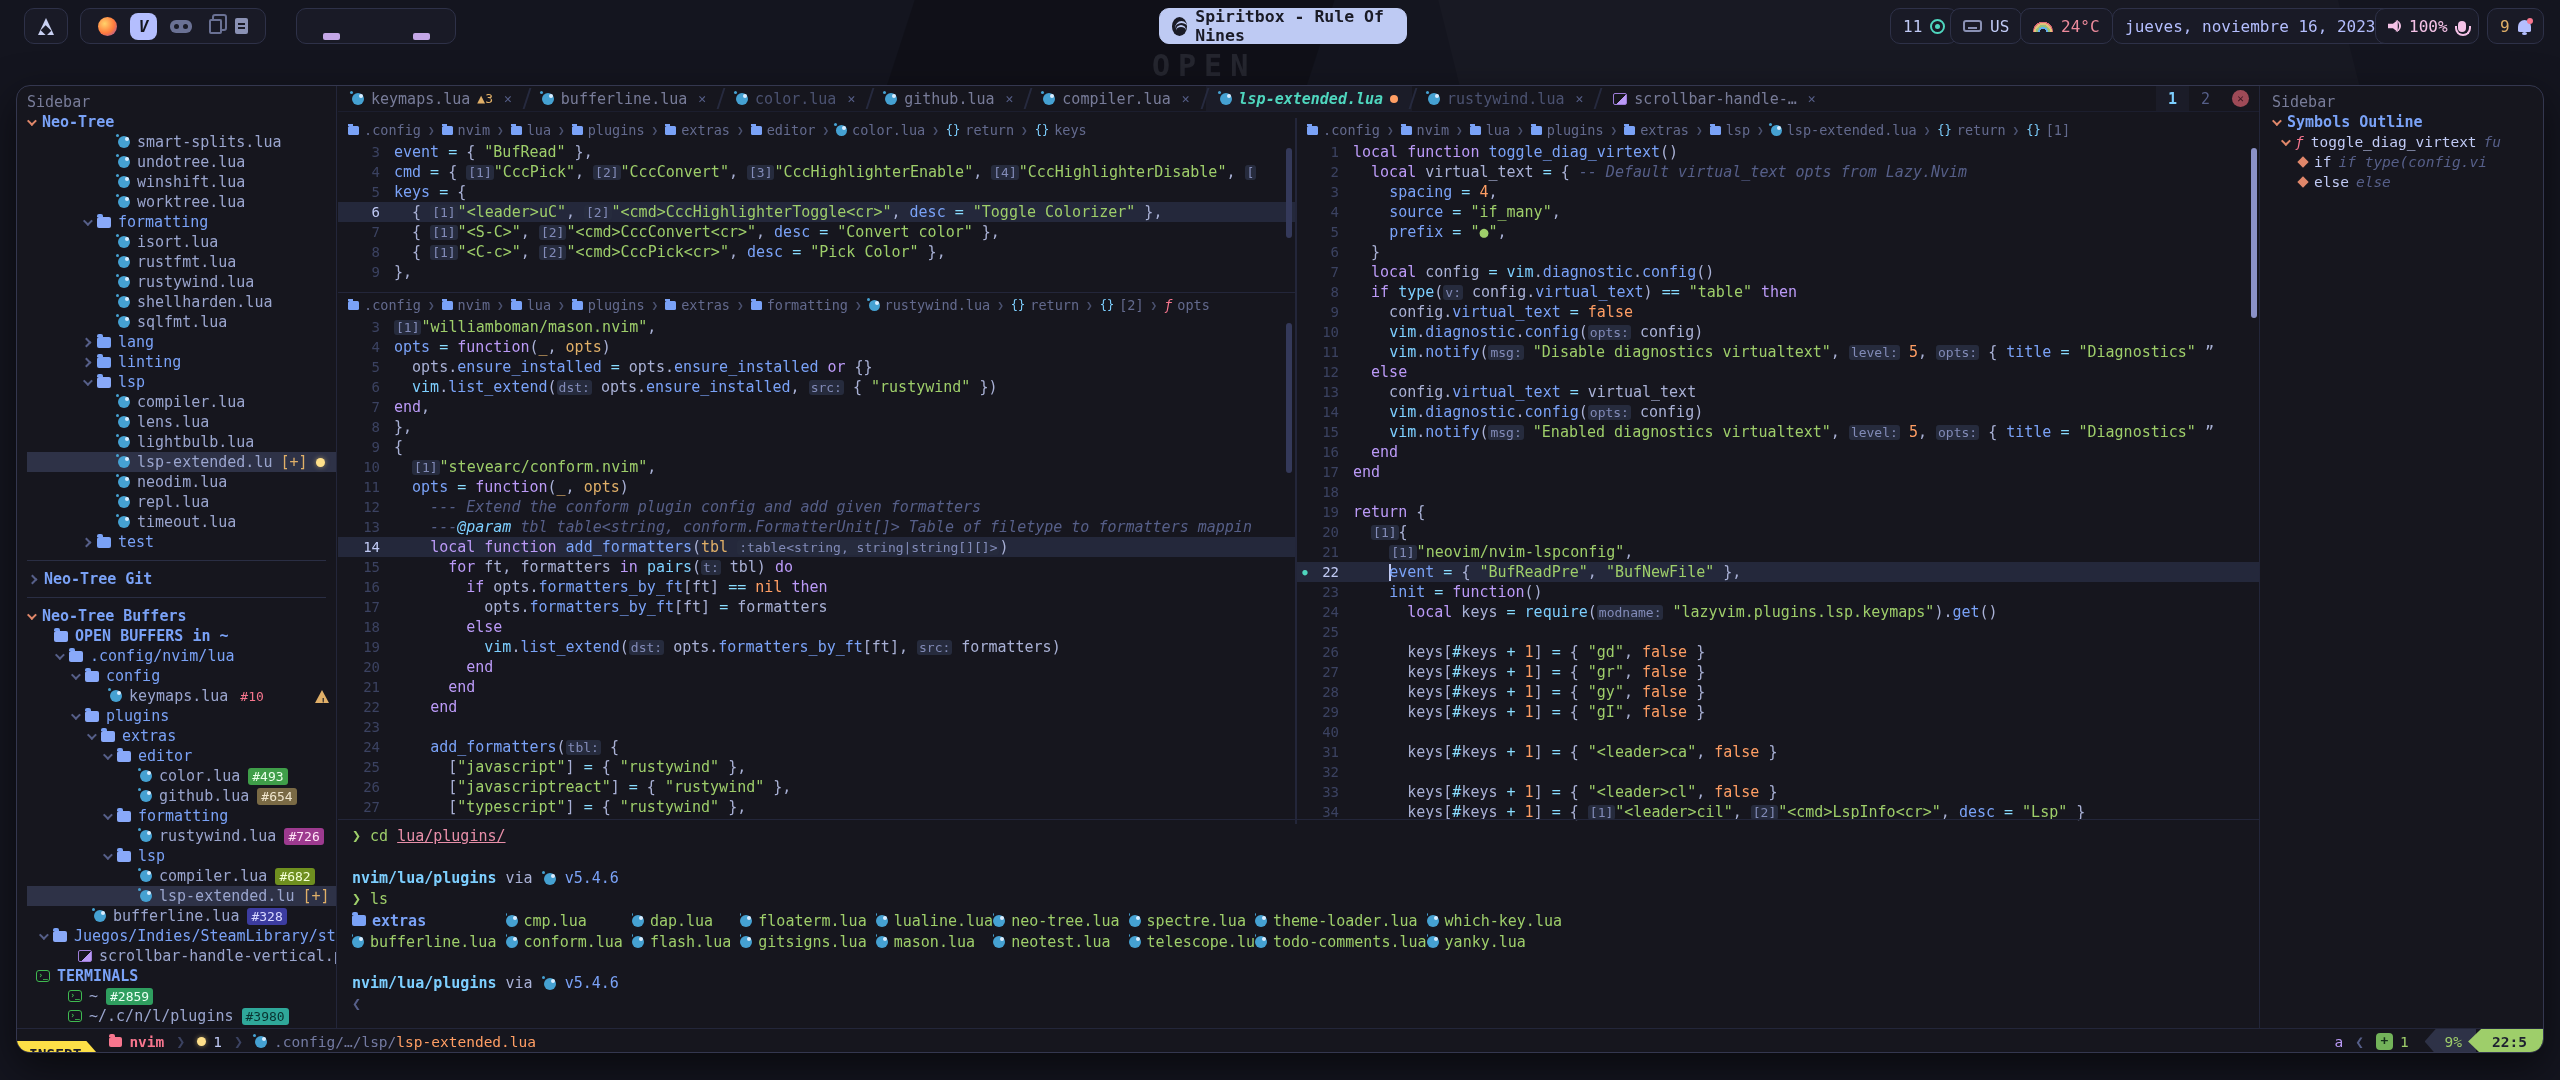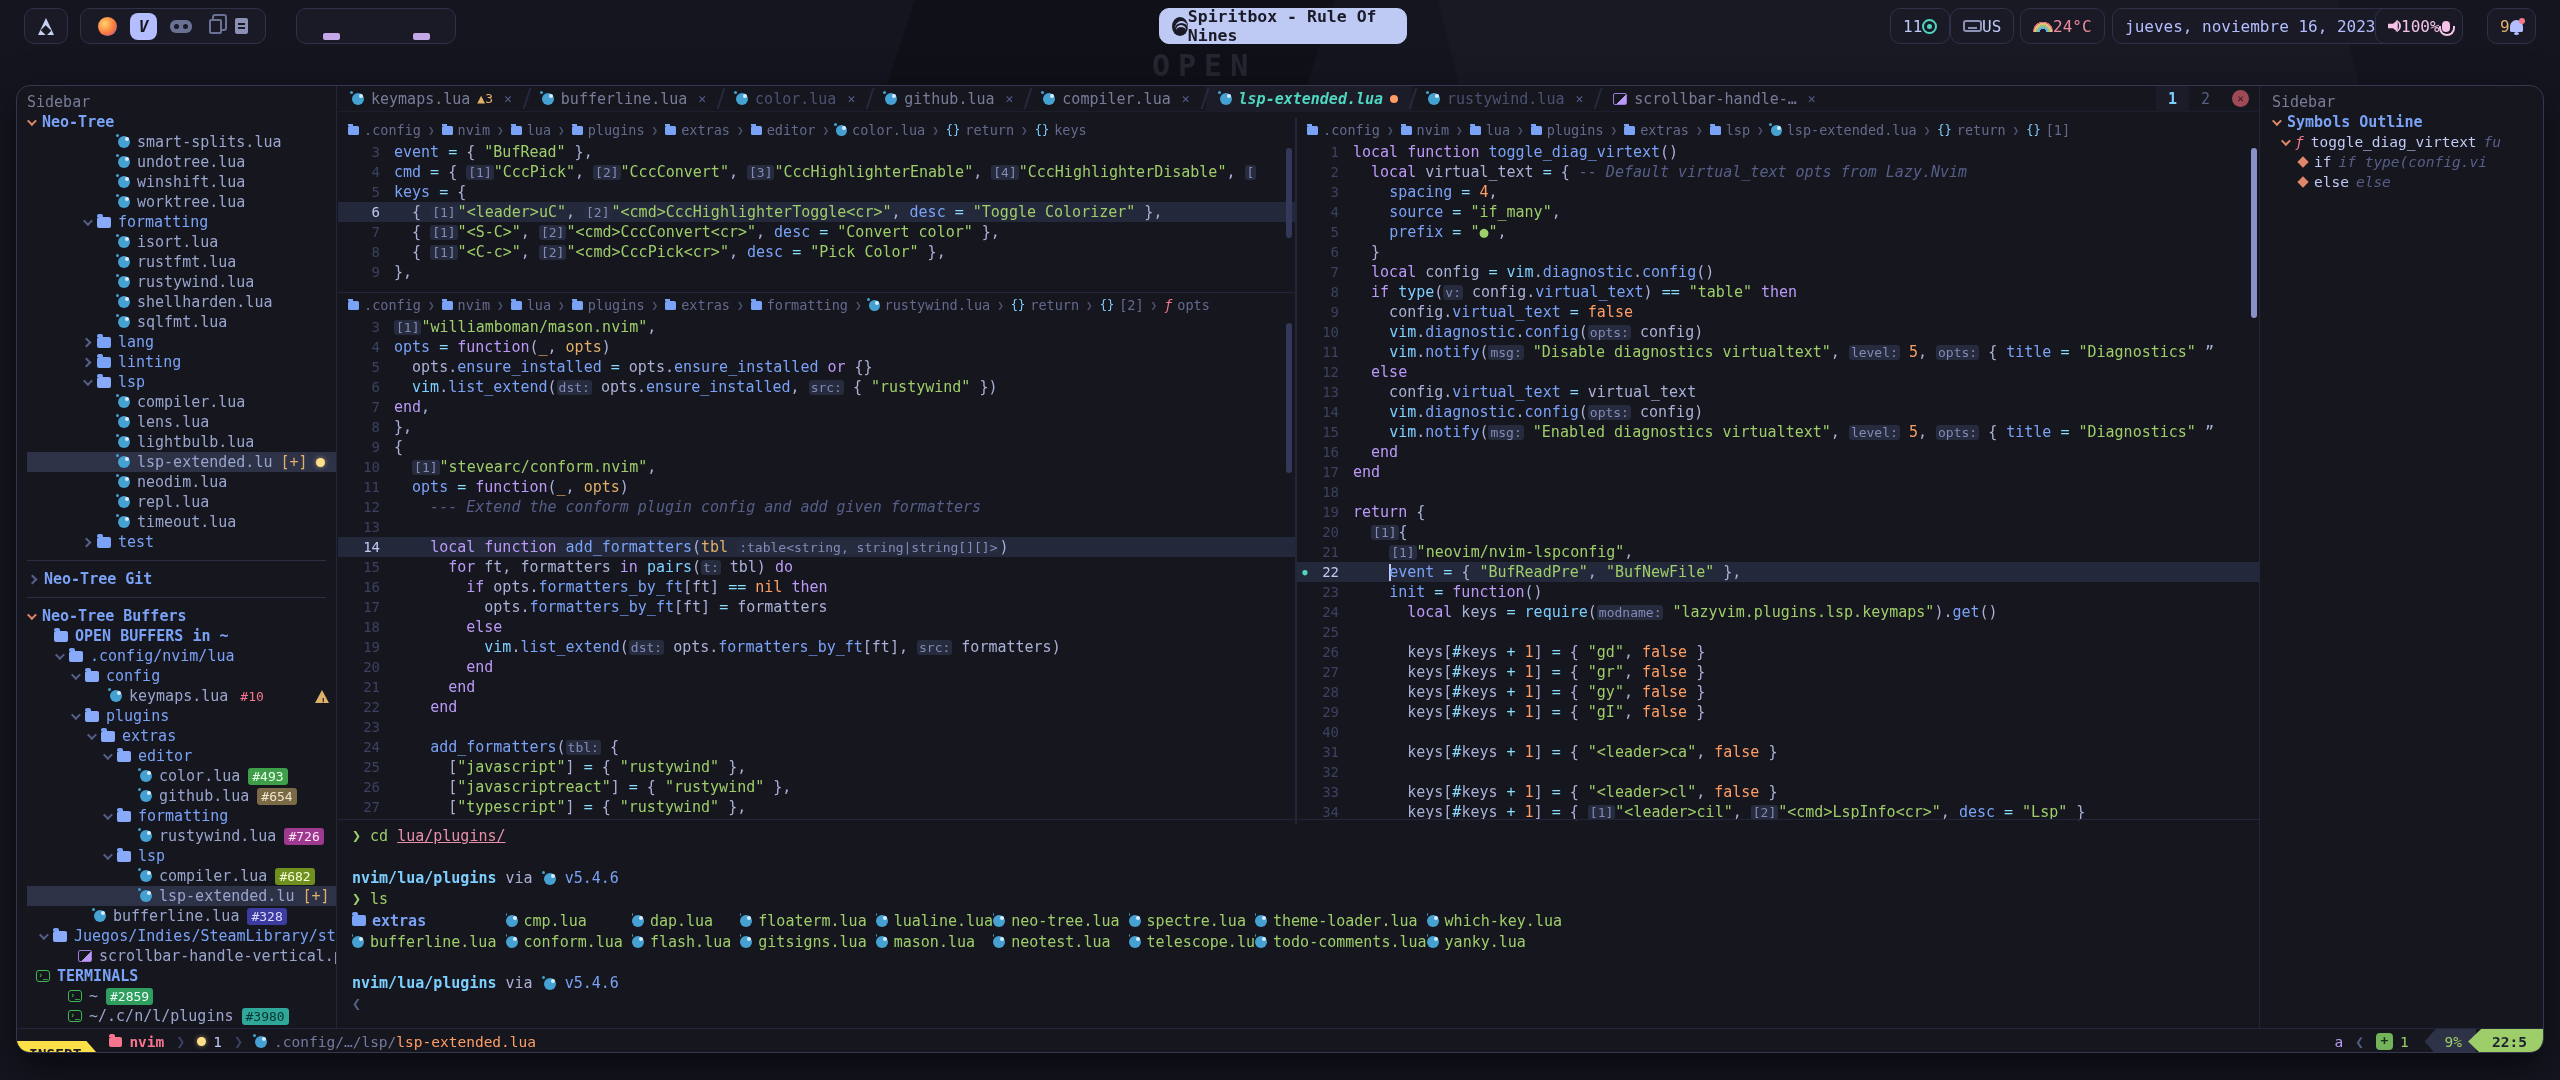--- a/index.html
+++ b/index.html
@@ -7,21 +7,21 @@
     -webkit-font-smoothing:antialiased;}
   *{box-sizing:border-box;}
   .abs{position:absolute;}
   
   .wall-shape1{left:900px;top:0;width:420px;height:90px;background:rgba(0,0,0,.20);transform:skewX(-18deg);}
   .wall-shape2{left:1450px;top:0;width:900px;height:95px;background:rgba(255,255,255,.02);transform:skewX(14deg);}
   .wall-open{left:1152px;top:48px;color:rgba(230,235,255,.10);font-size:30px;letter-spacing:8px;font-weight:bold;}
   
   .bar{left:0;top:0;width:2560px;height:48px;}
   .pill{position:absolute;top:8px;height:36px;background:#191a26;border:1.5px solid #2e3148;
-    border-radius:10px;display:flex;align-items:center;padding:0 12px;color:#c0caf5;font-size:16px;}
+    border-radius:10px;display:flex;align-items:center;gap:8px;padding:0 12px;color:#c0caf5;font-size:16px;}
   .launcher{left:24px;width:44px;justify-content:center;padding:0;}
   .apps{left:80px;width:186px;gap:13px;justify-content:center;}
   .previews{left:296px;width:160px;position:absolute;top:8px;height:36px;background:#191a26;
     border:1.5px solid #2e3148;border-radius:10px;}
   .pv{position:absolute;bottom:3px;width:17px;height:7px;border-radius:2px;background:#c4a7e7;}
   .spotify{left:1159px;width:248px;background:#becaf3;border-color:#becaf3;color:#1a1b26;font-weight:bold;font-size:16.5px;}
   .w-clock{left:1890px;} .w-kb{left:1950px;padding-left:12px;} .w-temp{left:2020px;}
   .w-date{left:2112px;color:#b4befe;} .w-vol{left:2375px;color:#f5c2e7;} .w-notif{left:2487px;}
   .arrow-up{width:0;height:0;border-left:8px solid transparent;border-right:8px solid transparent;
     border-bottom:17px solid #c8d0f2;position:relative;}
@@ -661,21 +661,21 @@
             <div class="cl"><div class="gut"><span class="sign"></span><span class="lnum">3</span></div><div class="src"><span class="tk-h">[1]</span><span class="tk-s">"williamboman/mason.nvim"</span><span class="tk-t">,</span></div></div>
             <div class="cl"><div class="gut"><span class="sign"></span><span class="lnum">4</span></div><div class="src"><span class="tk-f">opts</span><span class="tk-p"> = </span><span class="tk-k">function</span><span class="tk-t">(</span><span class="tk-pr">_</span><span class="tk-t">, </span><span class="tk-pr">opts</span><span class="tk-t">)</span></div></div>
             <div class="cl"><div class="gut"><span class="sign"></span><span class="lnum">5</span></div><div class="src"><span class="tk-t">  opts.</span><span class="tk-f">ensure_installed</span><span class="tk-p"> = </span><span class="tk-t">opts.</span><span class="tk-f">ensure_installed</span><span class="tk-k"> or </span><span class="tk-t">{}</span></div></div>
             <div class="cl"><div class="gut"><span class="sign"></span><span class="lnum">6</span></div><div class="src"><span class="tk-t">  </span><span class="tk-b">vim</span><span class="tk-t">.</span><span class="tk-fn">list_extend</span><span class="tk-t">(</span><span class="tk-h">dst:</span><span class="tk-t"> opts.</span><span class="tk-f">ensure_installed</span><span class="tk-t">, </span><span class="tk-h">src:</span><span class="tk-t"> { </span><span class="tk-s">"rustywind"</span><span class="tk-t"> })</span></div></div>
             <div class="cl"><div class="gut"><span class="sign"></span><span class="lnum">7</span></div><div class="src"><span class="tk-k">end</span><span class="tk-t">,</span></div></div>
             <div class="cl"><div class="gut"><span class="sign"></span><span class="lnum">8</span></div><div class="src"><span class="tk-t">},</span></div></div>
             <div class="cl"><div class="gut"><span class="sign"></span><span class="lnum">9</span></div><div class="src"><span class="tk-t">{</span></div></div>
             <div class="cl"><div class="gut"><span class="sign"></span><span class="lnum">10</span></div><div class="src"><span class="tk-t">  </span><span class="tk-h">[1]</span><span class="tk-s">"stevearc/conform.nvim"</span><span class="tk-t">,</span></div></div>
             <div class="cl"><div class="gut"><span class="sign"></span><span class="lnum">11</span></div><div class="src"><span class="tk-t">  </span><span class="tk-f">opts</span><span class="tk-p"> = </span><span class="tk-k">function</span><span class="tk-t">(</span><span class="tk-pr">_</span><span class="tk-t">, </span><span class="tk-pr">opts</span><span class="tk-t">)</span></div></div>
             <div class="cl"><div class="gut"><span class="sign"></span><span class="lnum">12</span></div><div class="src"><span class="tk-c">    --- Extend the conform plugin config and add given formatters</span></div></div>
-            <div class="cl"><div class="gut"><span class="sign"></span><span class="lnum">13</span></div></div>
+            <div class="cl"><div class="gut"><span class="sign"></span><span class="lnum">13</span></div><div class="src"><span class="tk-c">    ---</span><span class="tk-ca">@param</span><span class="tk-c"> tbl table&lt;string, conform.FormatterUnit[]&gt; Table of filetype to formatters mappin</span></div></div>
             <div class="cl cur"><div class="gut"><span class="sign"></span><span class="lnum">14</span></div><div class="src"><span class="tk-t">    </span><span class="tk-k">local</span><span class="tk-t"> </span><span class="tk-k">function</span><span class="tk-t"> </span><span class="tk-fn">add_formatters</span><span class="tk-t">(</span><span class="tk-pr">tbl</span><span class="tk-t"> </span><span class="tk-h">:table&lt;string, string|string[][]&gt;</span><span class="tk-t">)</span></div></div>
             <div class="cl"><div class="gut"><span class="sign"></span><span class="lnum">15</span></div><div class="src"><span class="tk-t">      </span><span class="tk-k">for</span><span class="tk-t"> ft, formatters </span><span class="tk-k">in</span><span class="tk-t"> </span><span class="tk-b">pairs</span><span class="tk-t">(</span><span class="tk-h">t:</span><span class="tk-t"> tbl) </span><span class="tk-k">do</span></div></div>
             <div class="cl"><div class="gut"><span class="sign"></span><span class="lnum">16</span></div><div class="src"><span class="tk-t">        </span><span class="tk-k">if</span><span class="tk-t"> opts.</span><span class="tk-f">formatters_by_ft</span><span class="tk-t">[ft] </span><span class="tk-p">==</span><span class="tk-t"> </span><span class="tk-n">nil</span><span class="tk-t"> </span><span class="tk-k">then</span></div></div>
             <div class="cl"><div class="gut"><span class="sign"></span><span class="lnum">17</span></div><div class="src"><span class="tk-t">          opts.</span><span class="tk-f">formatters_by_ft</span><span class="tk-t">[ft] </span><span class="tk-p">=</span><span class="tk-t"> formatters</span></div></div>
             <div class="cl"><div class="gut"><span class="sign"></span><span class="lnum">18</span></div><div class="src"><span class="tk-t">        </span><span class="tk-k">else</span></div></div>
             <div class="cl"><div class="gut"><span class="sign"></span><span class="lnum">19</span></div><div class="src"><span class="tk-t">          </span><span class="tk-b">vim</span><span class="tk-t">.</span><span class="tk-fn">list_extend</span><span class="tk-t">(</span><span class="tk-h">dst:</span><span class="tk-t"> opts.</span><span class="tk-f">formatters_by_ft</span><span class="tk-t">[ft], </span><span class="tk-h">src:</span><span class="tk-t"> formatters)</span></div></div>
             <div class="cl"><div class="gut"><span class="sign"></span><span class="lnum">20</span></div><div class="src"><span class="tk-t">        </span><span class="tk-k">end</span></div></div>
             <div class="cl"><div class="gut"><span class="sign"></span><span class="lnum">21</span></div><div class="src"><span class="tk-t">      </span><span class="tk-k">end</span></div></div>
             <div class="cl"><div class="gut"><span class="sign"></span><span class="lnum">22</span></div><div class="src"><span class="tk-t">    </span><span class="tk-k">end</span></div></div>
             <div class="cl"><div class="gut"><span class="sign"></span><span class="lnum">23</span></div><div class="src"></div></div>

